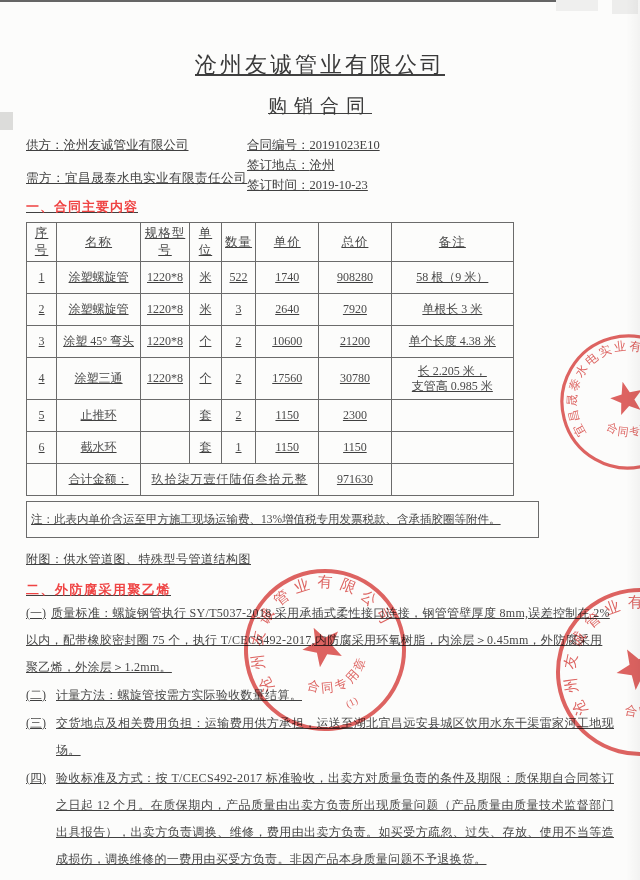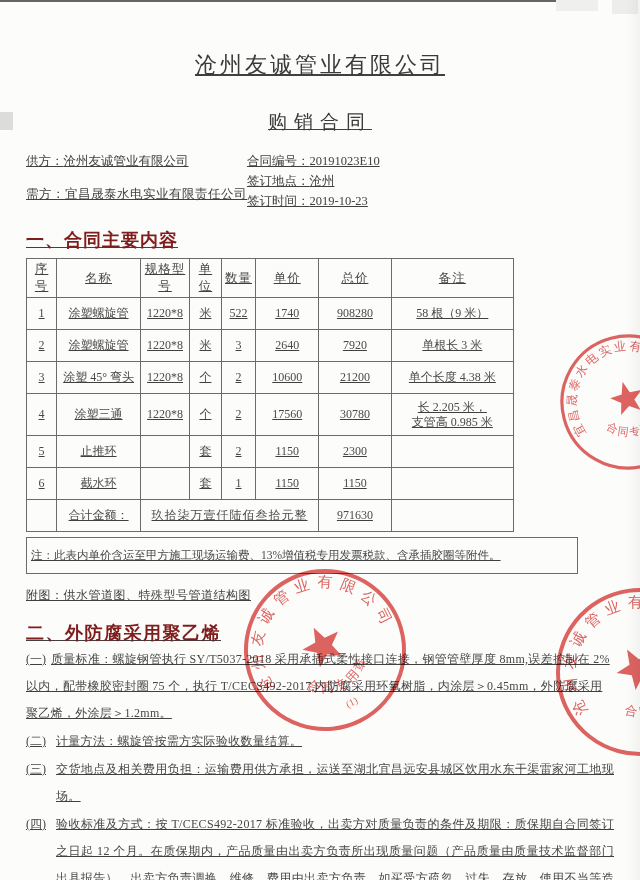--- a/index.html
+++ b/index.html
@@ -15,42 +15,42 @@
   .scan-top-line { position:absolute; left:0; top:0; width:588px; height:2px; background:#4a4a4a; opacity:.85; }
   .scan-smudge-1 { position:absolute; left:556px; top:0; width:42px; height:11px; background:#efefee; }
   .scan-smudge-2 { position:absolute; left:612px; top:0; width:26px; height:14px; background:#ededec; }
   .scan-left-box { position:absolute; left:0; top:112px; width:13px; height:18px; background:#dcdcda; }
   .scan-right-edge { position:absolute; right:0; top:0; width:14px; height:880px;
     background:linear-gradient(to right, rgba(0,0,0,0), rgba(0,0,0,0.04)); }
 
   .content { position:relative; padding:50px 26px 0 26px; }
 
   .doc-title { text-align:center; font-size:22px; letter-spacing:3px; color:#3a3a3a; font-weight:400; }
-  .doc-subtitle { text-align:center; font-size:19px; letter-spacing:7px; color:#3a3a3a; font-weight:400; margin-top:29px; }
+  .doc-subtitle { text-align:center; font-size:19px; letter-spacing:7px; color:#3a3a3a; font-weight:400; margin-top:13px; }
 
   .info-grid { display:flex; margin-top:16px; font-size:12.5px; }
   .info-left .line1 { margin-top:2px; }
   .info-left .line2 { margin-top:16px; letter-spacing:.5px; }
   .info-right { width:222px; line-height:20px; margin-top:0; }
   .info-right div { white-space:nowrap; }
 
-  .sec-heading { font-size:18px; font-weight:bold; color:#7f1d1d; margin-top:17px; letter-spacing:1px; }
+  .sec-heading { font-size:13px; font-weight:bold; color:#ef4444; margin-top:3px; letter-spacing:1px; }
 
   table.items { border-collapse:collapse; table-layout:fixed; width:488px; margin-top:6px; }
   table.items th, table.items td {
     border:1px solid #6b6b6b; font-weight:400; text-align:center;
     font-size:12px; color:#4a4a4a; padding:2px 2px; height:32px;
   }
   table.items th { font-size:12.5px; height:33px; letter-spacing:1px; }
   td.remark { white-space:pre-line; line-height:15px; }
   tr.tall td { height:42px; }
   .words-cell { letter-spacing:1px; }
 
   .note-box {
-    width:552px; border:1px solid #6b6b6b; margin-top:5px;
+    width:513px; border:1px solid #6b6b6b; margin-top:5px;
     font-size:11.5px; color:#4a4a4a; padding:10px 18px 10px 4px; line-height:15px;
   }
 
   .attachment-line { font-size:12px; margin-top:13px; letter-spacing:.5px; }
 
   .terms { margin-top:13px; }
   .terms .sec-heading { letter-spacing:1.5px; }
   .term { display:flex; font-size:12px; line-height:27px; margin-top:1px; color:#474747; }
   .t-label { flex:0 0 30px; }
   .t-text { flex:1; text-align:justify; letter-spacing:.3px; }

